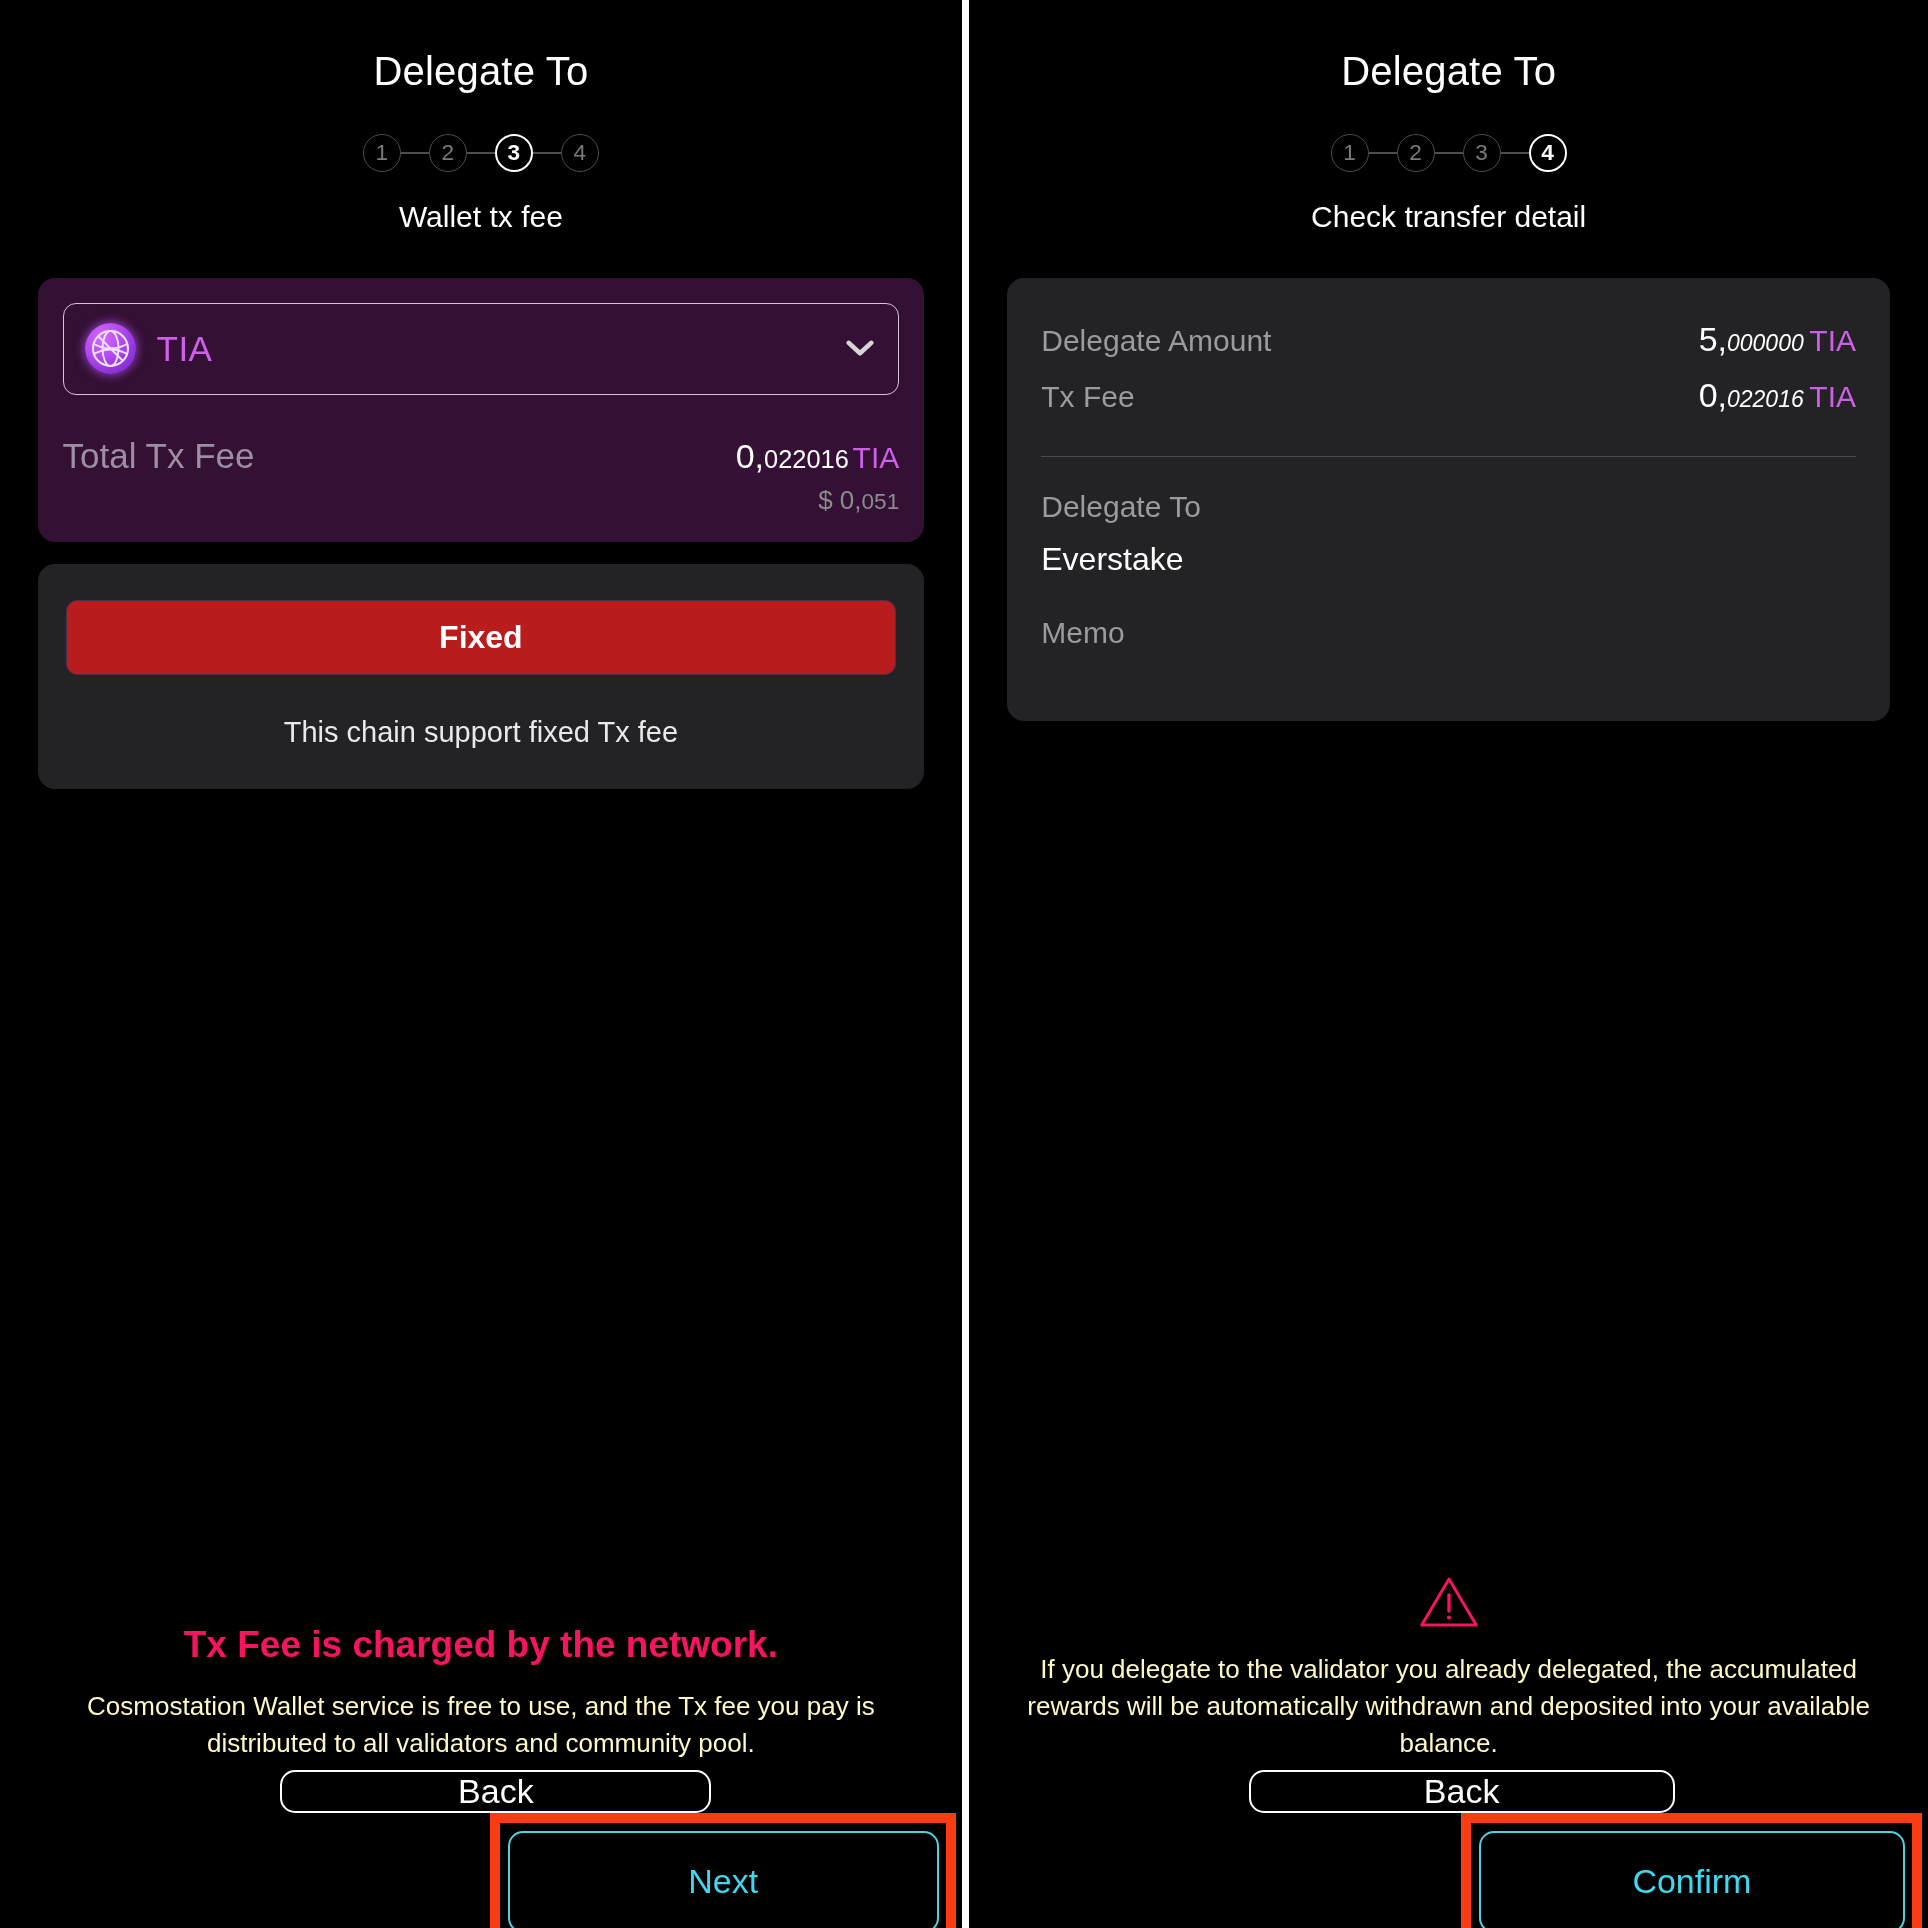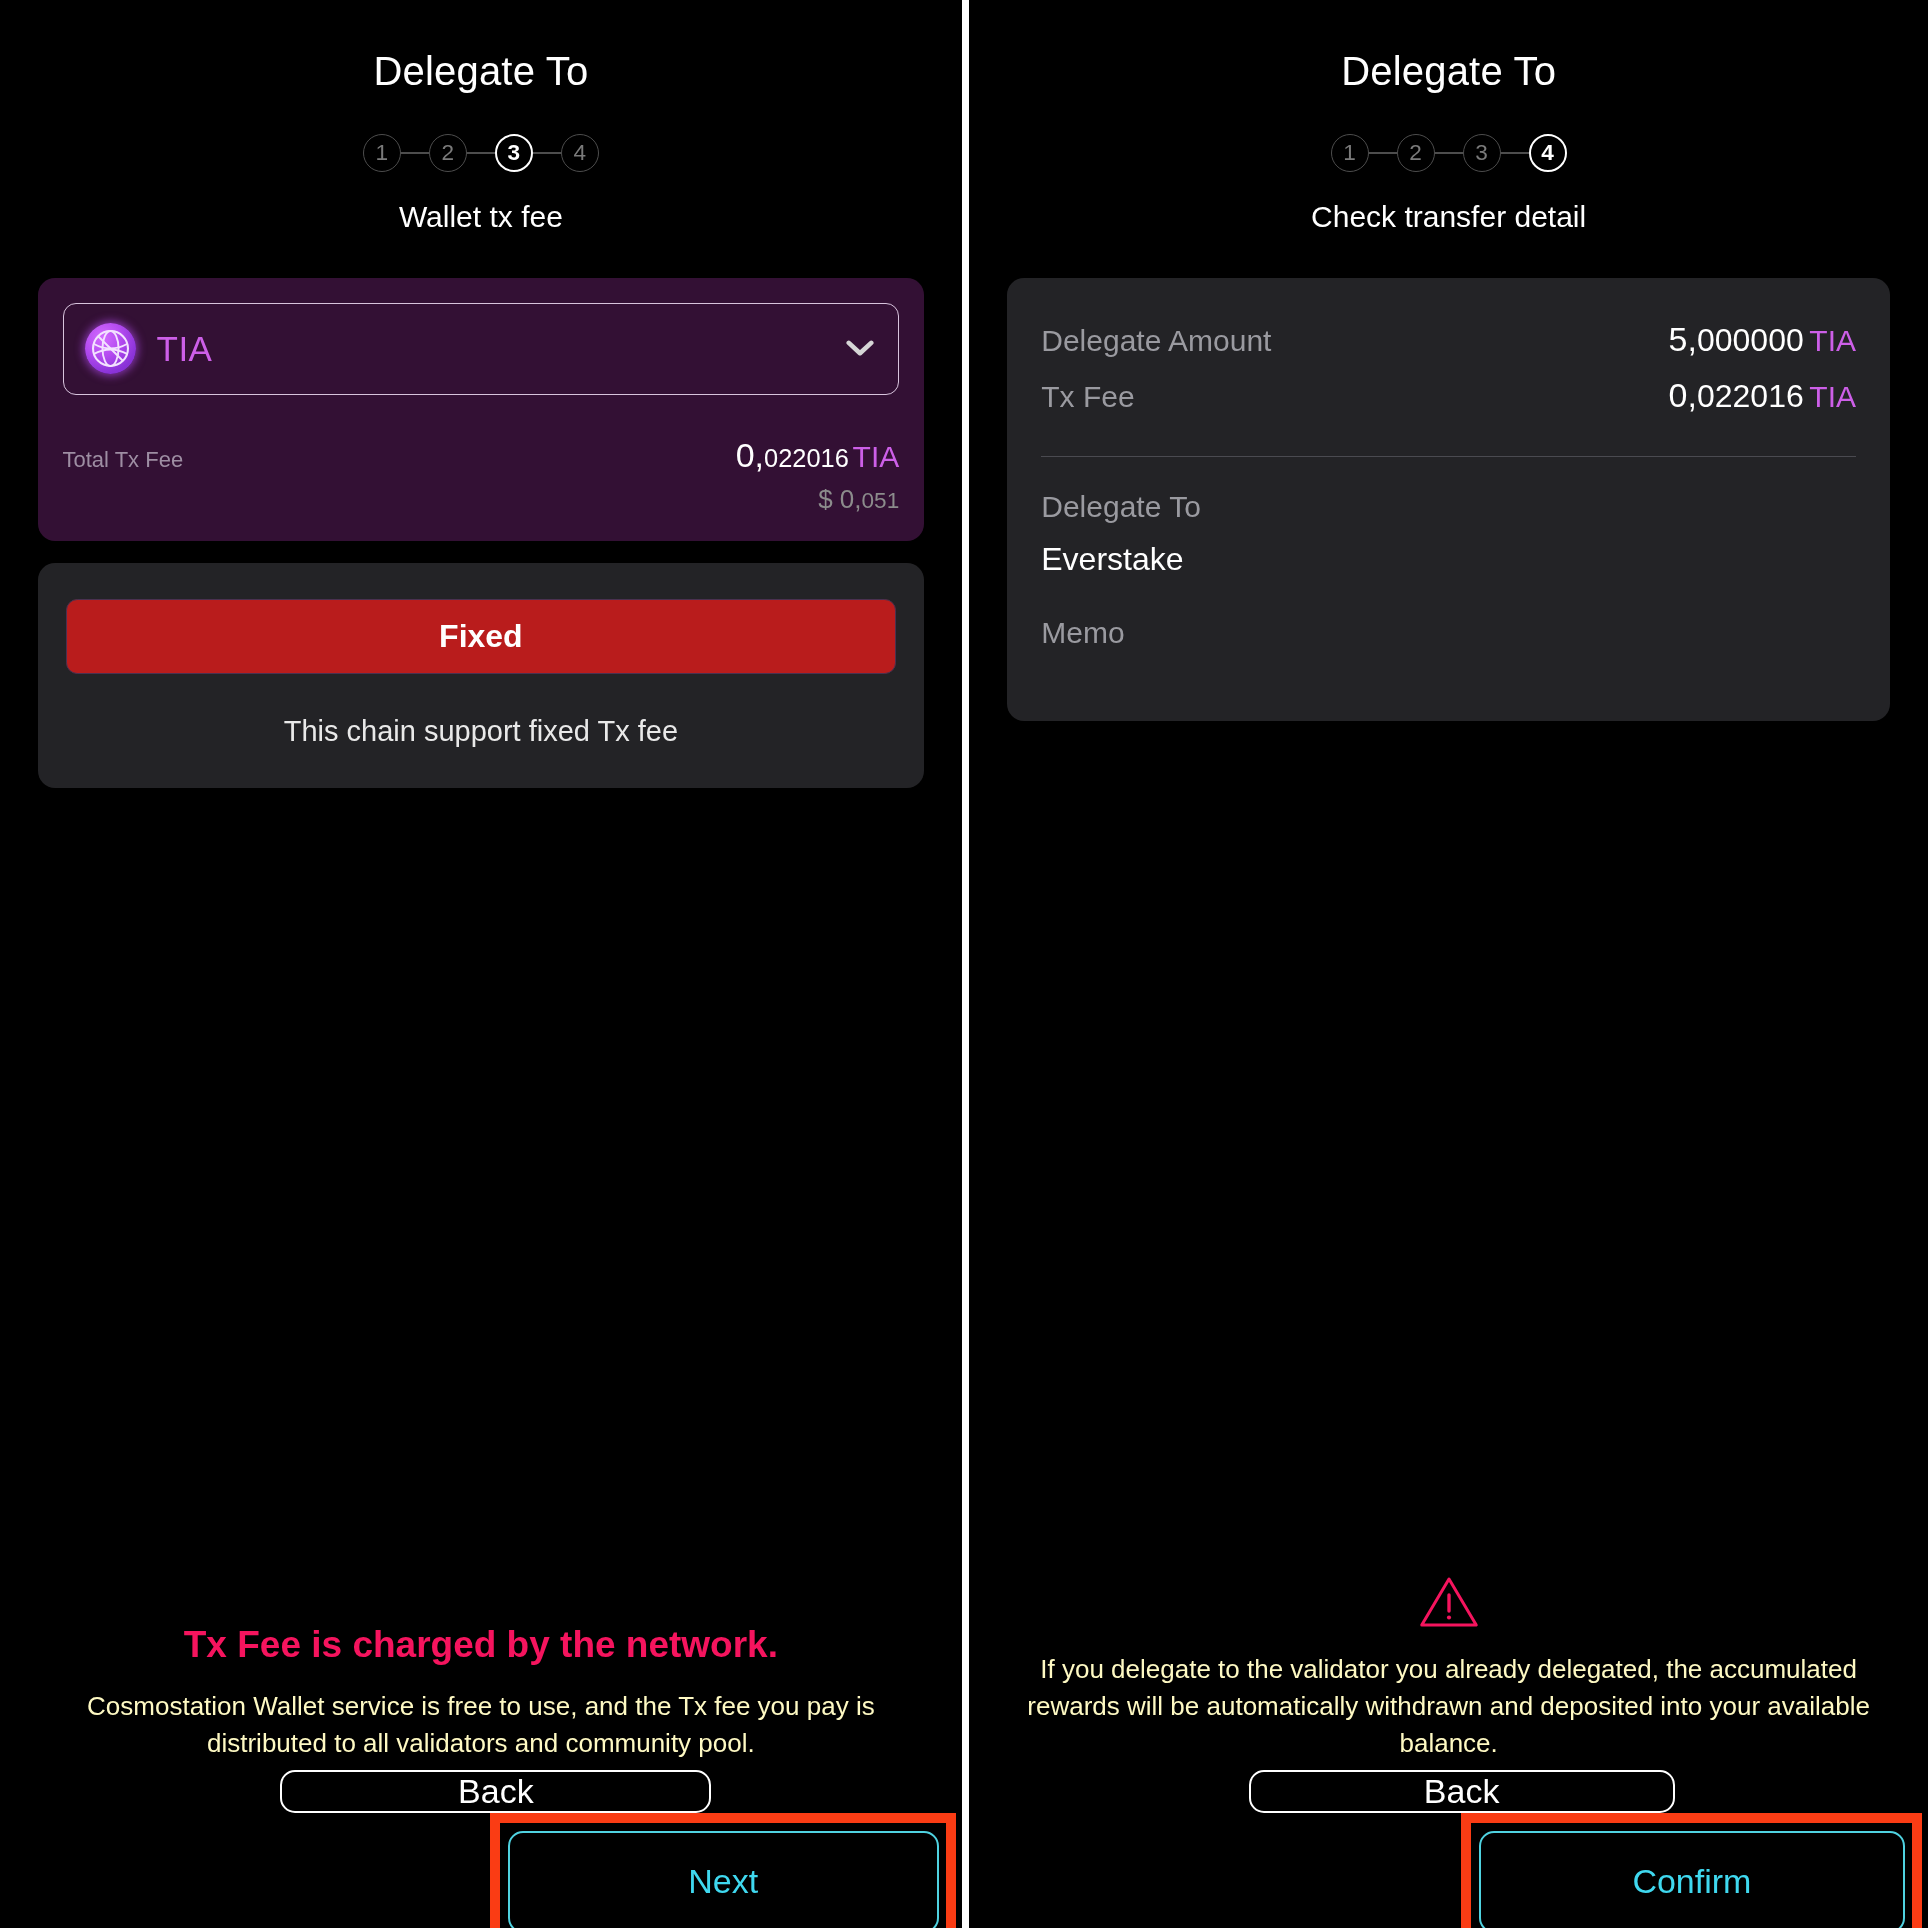--- a/index.html
+++ b/index.html
@@ -124,21 +124,21 @@
   .chevron svg { display: block; }
 
   .fee-row {
     display: flex;
     align-items: baseline;
     justify-content: space-between;
     margin-top: 41px;
   }
   .fee-label {
     color: #9e8ea3;
-    font-size: 22px;
+    font-size: 35px;
   }
   .fee-amount {
     color: #ffffff;
     font-size: 34px;
     white-space: nowrap;
   }
   .fee-amount .frac { font-size: 25.4px; }
   .fee-amount .unit { color: #cd5fe8; font-size: 30px; margin-left: 3.8px; }
   .fee-fiat {
     text-align: right;
@@ -194,21 +194,21 @@
   .detail-row:first-child { margin-top: 7.5px; }
   .detail-label {
     color: #9a9aa0;
     font-size: 30px;
   }
   .detail-value {
     color: #ffffff;
     font-size: 34px;
     white-space: nowrap;
   }
-  .detail-value .frac { font-size: 32px; }
+  .detail-value .frac { font-size: 23px; font-style: italic; }
   .detail-value .unit { color: #cd5fe8; font-size: 30px; margin-left: 5.6px; }
   .detail-sep {
     height: 0.9px;
     background: #4a4a50;
     margin: 41px 0 34px 0;
   }
   .detail-block-label {
     color: #9a9aa0;
     font-size: 30px;
   }

